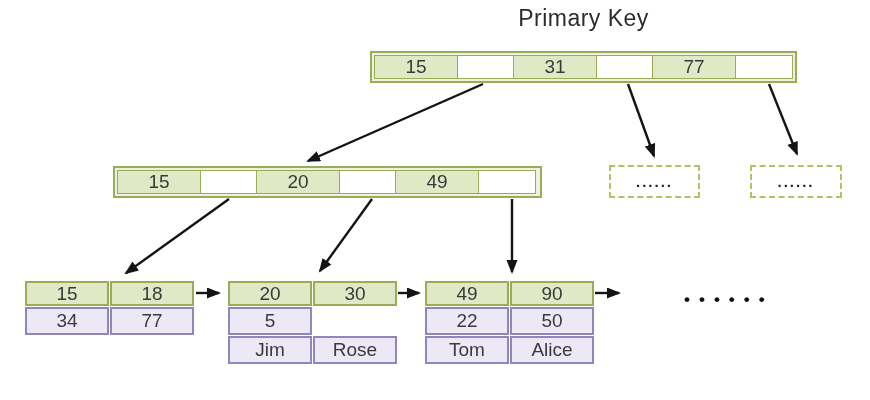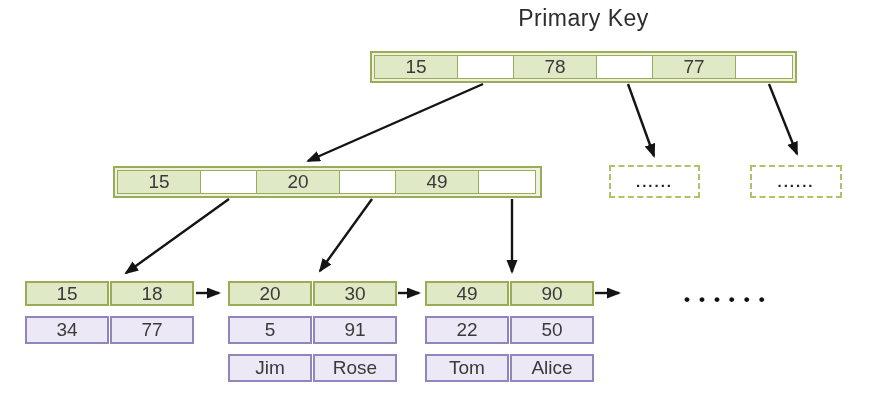--- a/index.html
+++ b/index.html
@@ -35,21 +35,21 @@
   .node .cell.key{width:84px;background:var(--green-fill);}
   .node .cell.ptr{width:58px;background:#ffffff;}
   
   .dashed{
     position:absolute;height:33px;box-sizing:border-box;border:2px dashed var(--dashed-border);
     background:#ffffff;display:flex;align-items:center;justify-content:center;
     font-size:15px;font-weight:bold;letter-spacing:2px;color:#222222;
   }
   
   .leaf{position:absolute;width:169px;}
-  .leaf .row{display:flex;gap:1px;margin-top:10px;}
+  .leaf .row{display:flex;gap:1px;margin-top:1px;}
   .leaf .row:first-child{margin-top:0;}
   .leaf .cell{
     box-sizing:border-box;width:calc((100% - 1px)/2);
     display:flex;align-items:center;justify-content:center;font-size:19px;color:var(--text);
   }
   .leaf .row.hdr .cell{height:25px;border:2px solid var(--olive-border);background:var(--green-fill);}
   .leaf .row.rec .cell{height:28px;border:2px solid var(--purple-border);background:var(--lavender-fill);}
   .bigdots{
     position:absolute;left:684px;top:290px;font-size:17px;font-weight:bold;
     letter-spacing:9px;color:#111111;
@@ -59,21 +59,21 @@
 </head>
 <body>
 
 <div class="canvas">
 
   <div class="title">Primary Key</div>
 
   <div class="node" style="left:370px;top:51px;width:427px;">
     <span class="cell key">15</span>
     <span class="cell ptr"></span>
-    <span class="cell key">78</span>
+    <span class="cell key">31</span>
     <span class="cell ptr"></span>
     <span class="cell key">77</span>
     <span class="cell ptr"></span>
   </div>
 
   <div class="node" style="left:113px;top:166px;width:429px;">
     <span class="cell key">15</span>
     <span class="cell ptr"></span>
     <span class="cell key">20</span>
     <span class="cell ptr"></span>
@@ -95,21 +95,20 @@
     </div>
   </div>
 
   <div class="leaf" style="left:228px;top:281px;">
     <div class="row hdr">
       <span class="cell">20</span>
       <span class="cell">30</span>
     </div>
     <div class="row rec">
       <span class="cell">5</span>
-      <span class="cell">91</span>
     </div>
     <div class="row rec">
       <span class="cell">Jim</span>
       <span class="cell">Rose</span>
     </div>
   </div>
 
   <div class="leaf" style="left:425px;top:281px;">
     <div class="row hdr">
       <span class="cell">49</span>

